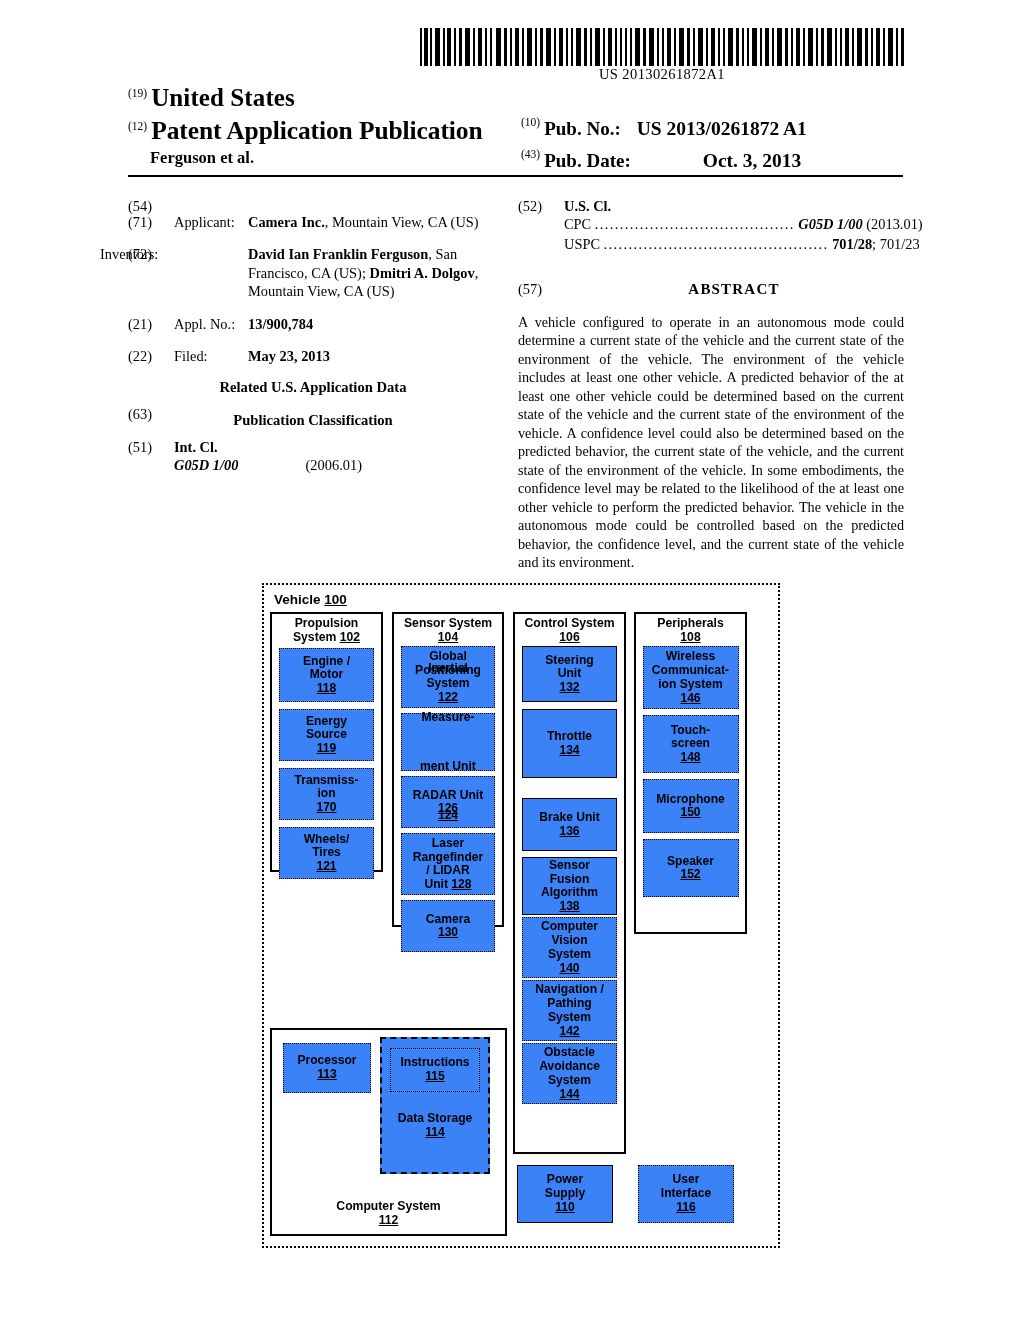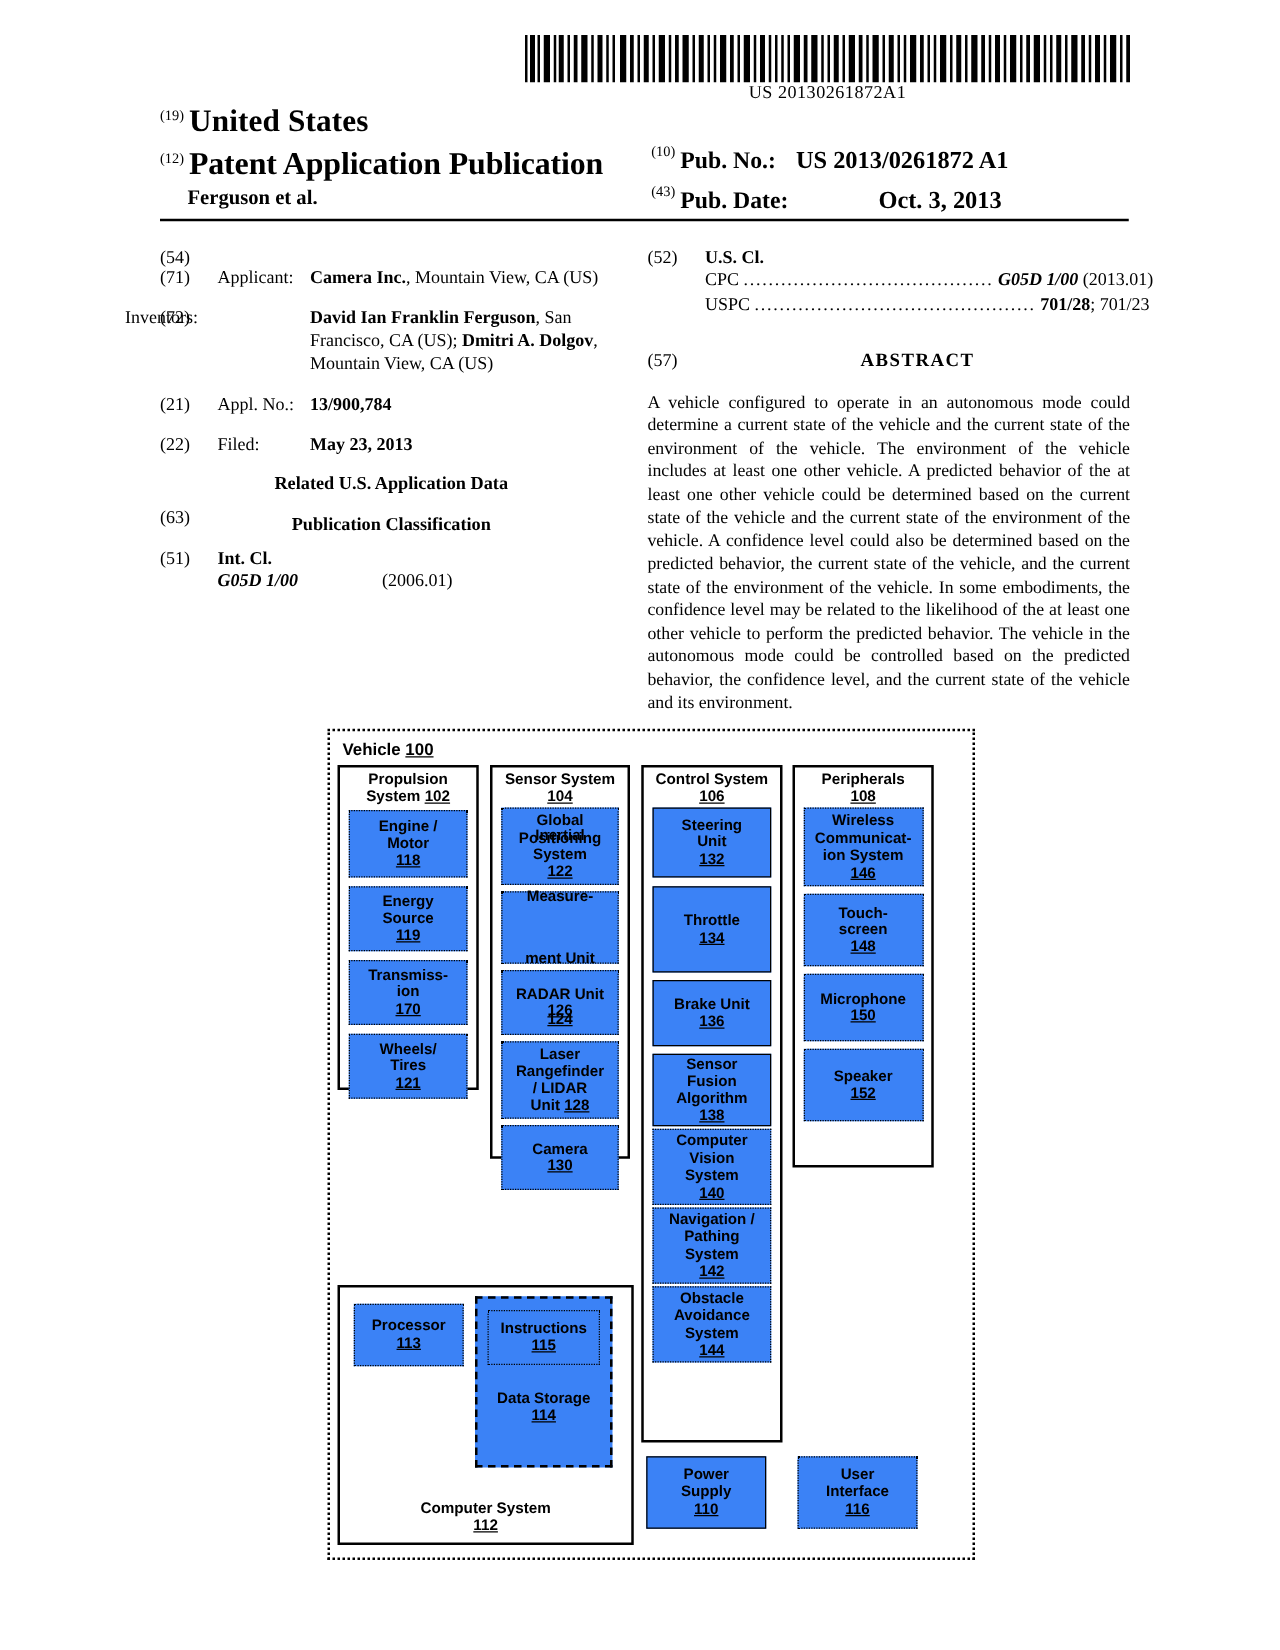--- a/index.html
+++ b/index.html
@@ -388,21 +388,21 @@
       </div>
       <div class="bx solid" style="width:95px;height:56px;margin-top:2px;">
         <div>Steering</div>
         <div>Unit</div>
         <div class="u">132</div>
       </div>
       <div class="bx solid" style="width:95px;height:69px;margin-top:7px;">
         <div>Throttle</div>
         <div class="u">134</div>
       </div>
-      <div class="bx solid" style="width:95px;height:53px;margin-top:6px;">
+      <div class="bx solid" style="width:95px;height:53px;margin-top:20px;">
         <div>Brake Unit</div>
         <div class="u">136</div>
       </div>
       <div class="bx solid" style="width:95px;height:58px;margin-top:6px;">
         <div>Sensor</div>
         <div>Fusion</div>
         <div>Algorithm</div>
         <div class="u">138</div>
       </div>
       <div class="bx" style="width:95px;height:61px;margin-top:2px;">

